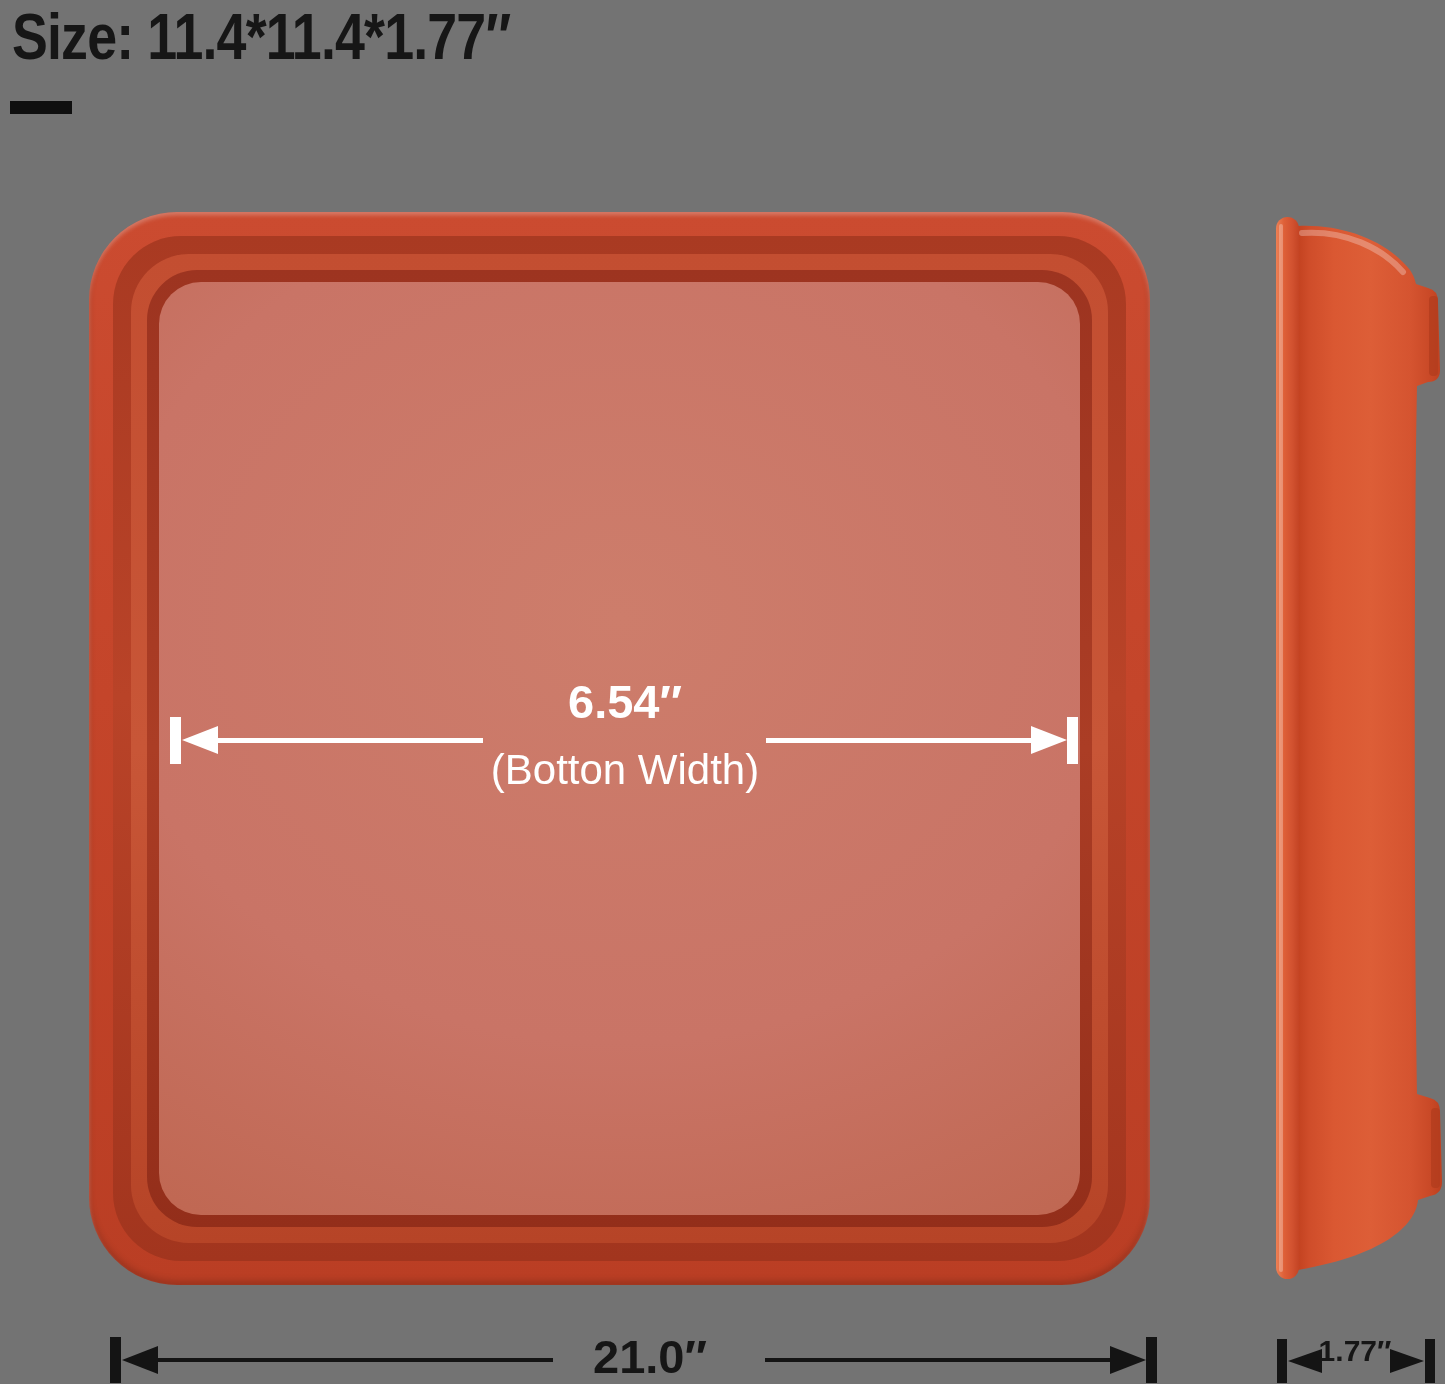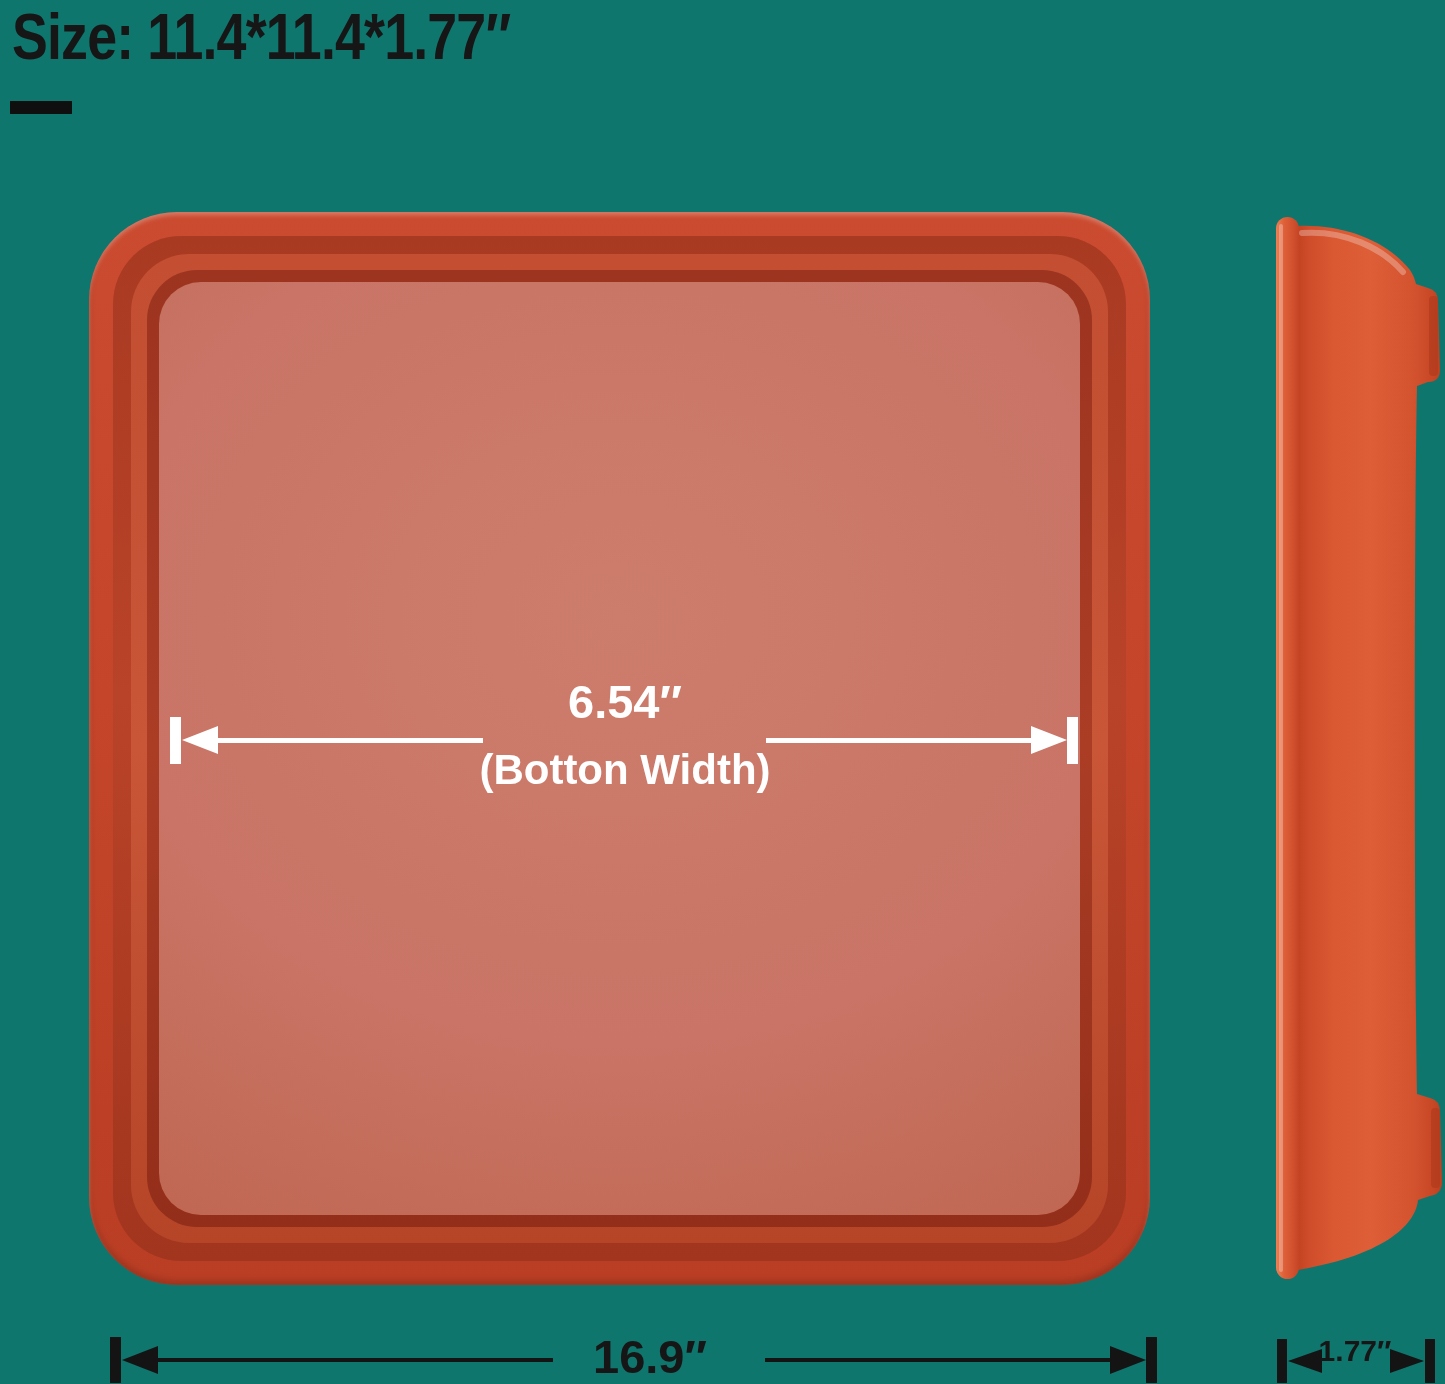--- a/index.html
+++ b/index.html
@@ -1,17 +1,17 @@
 <!DOCTYPE html>
 <html><head>
 <meta charset="utf-8">
 <style>
   html,body{margin:0;padding:0;background:#faf7ef;}
   .canvas{
-    position:relative;width:1445px;height:1384px;background:#0f766e;
+    position:relative;width:1445px;height:1384px;background:#737373;
     font-family:"Liberation Sans","DejaVu Sans",sans-serif;overflow:hidden;
   }
   
   .page-title{
     position:absolute;left:12px;top:-4px;font-size:64px;font-weight:700;
     color:#161616;letter-spacing:-1px;white-space:nowrap;
     transform:scaleX(0.84);transform-origin:left top;line-height:1.3;
   }
   .title-underline{position:absolute;left:10px;top:101px;width:62px;height:13px;background:#0f0f0f;}
 
@@ -39,21 +39,21 @@
   .dline.dark{background:#141414;}
   .tri{position:absolute;width:0;height:0;border-top:14px solid transparent;border-bottom:14px solid transparent;}
   .tri.left.white{border-right:36px solid #ffffff;}
   .tri.right.white{border-left:36px solid #ffffff;}
   .tri.left.dark{border-right:36px solid #141414;}
   .tri.right.dark{border-left:36px solid #141414;}
   .tri.small.left.dark{border-top-width:12px;border-bottom-width:12px;border-right-width:34px;}
   .tri.small.right.dark{border-top-width:12px;border-bottom-width:12px;border-left-width:34px;}
 
   .dim-value-white{position:absolute;color:#ffffff;font-weight:700;font-size:47px;text-align:center;line-height:1.05;}
-  .dim-label-white{position:absolute;color:#ffffff;font-weight:700;font-size:42px;text-align:center;line-height:1.05;}
+  .dim-label-white{position:absolute;color:#ffffff;font-weight:400;font-size:42px;text-align:center;line-height:1.05;}
   .dim-value-dark{position:absolute;color:#161616;font-weight:700;font-size:47px;text-align:center;line-height:1.05;}
   .dim-value-dark.small{font-size:30px;text-align:center;}
 
   
   .side-view{position:absolute;left:1270px;top:210px;width:175px;height:1075px;}
 </style>
 </head>
 <body>
 
 <div class="canvas">
@@ -118,21 +118,21 @@
     <rect x="159" y="86" width="9" height="80" rx="4" fill="#b23c1e" opacity="0.75"></rect>
     <rect x="161" y="898" width="9" height="80" rx="4" fill="#b23c1e" opacity="0.75"></rect>
     <rect x="6" y="7" width="23" height="1062" rx="11.5" fill="url(#rimGrad)"></rect>
     <rect x="9" y="14" width="4" height="1048" rx="2" fill="rgba(255,255,255,0.28)"></rect>
   </svg>
 
   <div>
     <div class="cap dark" style="left:110px;top:1337px;width:11px;height:46px;"></div>
     <div class="tri left dark" style="left:122px;top:1346px;"></div>
     <div class="dline dark" style="left:157px;top:1358px;width:396px;height:4px;"></div>
-    <div class="dim-value-dark" style="left:540px;top:1332px;width:220px;">16.9″</div>
+    <div class="dim-value-dark" style="left:540px;top:1332px;width:220px;">21.0″</div>
     <div class="dline dark" style="left:765px;top:1358px;width:345px;height:4px;"></div>
     <div class="tri right dark" style="left:1110px;top:1346px;"></div>
     <div class="cap dark" style="left:1146px;top:1337px;width:11px;height:46px;"></div>
   </div>
 
   <div>
     <div class="cap dark" style="left:1277px;top:1339px;width:10px;height:44px;"></div>
     <div class="tri small left dark" style="left:1288px;top:1349px;"></div>
     <div class="dim-value-dark small" style="left:1305px;top:1335px;width:100px;">1.77″</div>
     <div class="tri small right dark" style="left:1390px;top:1349px;"></div>

